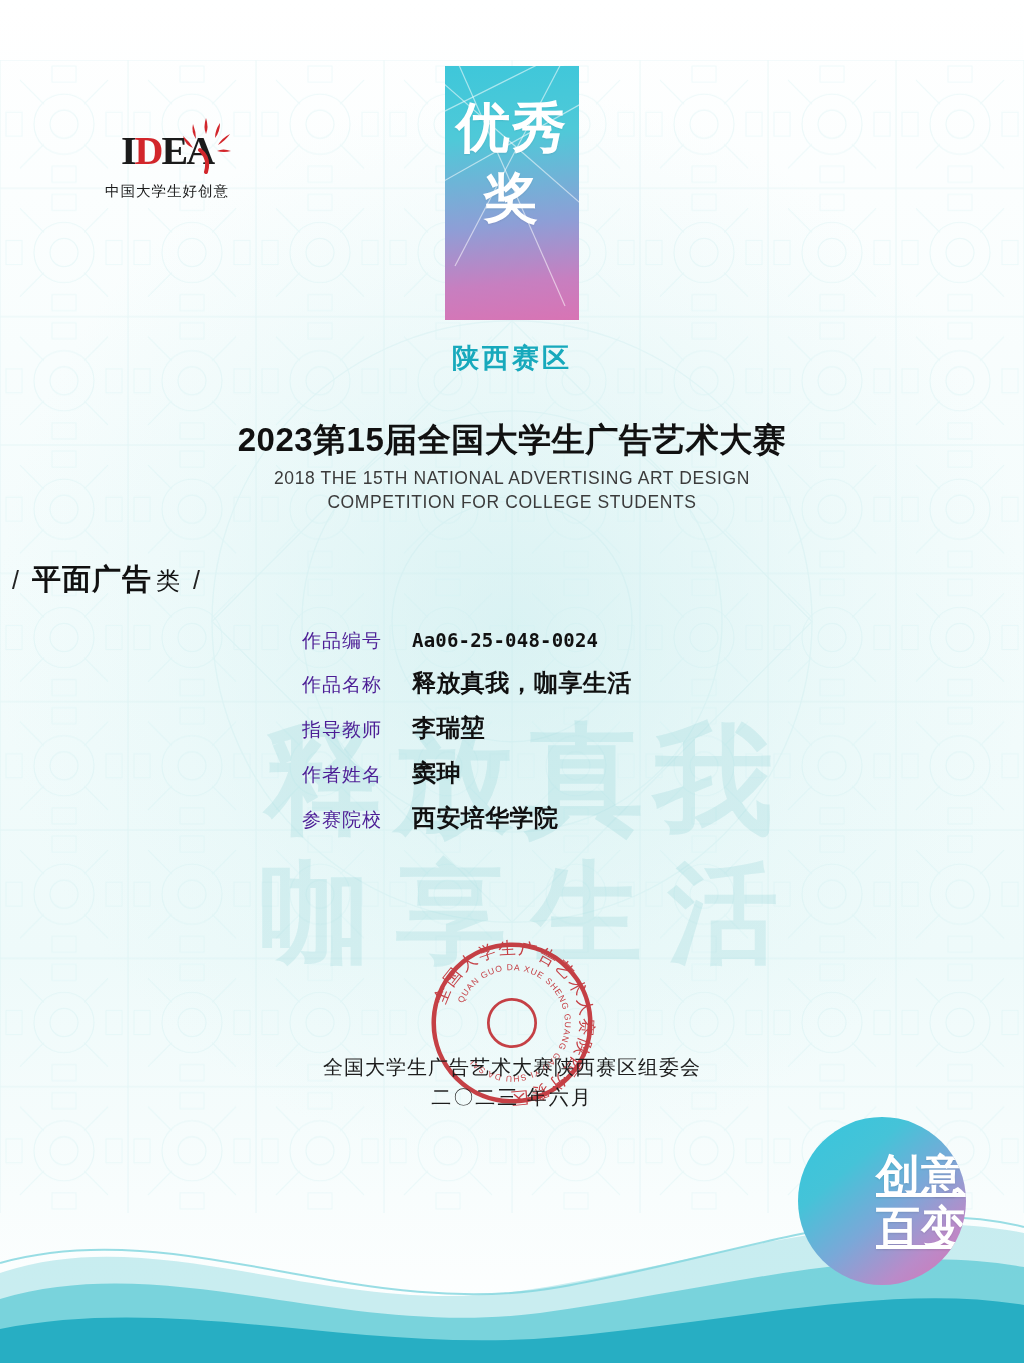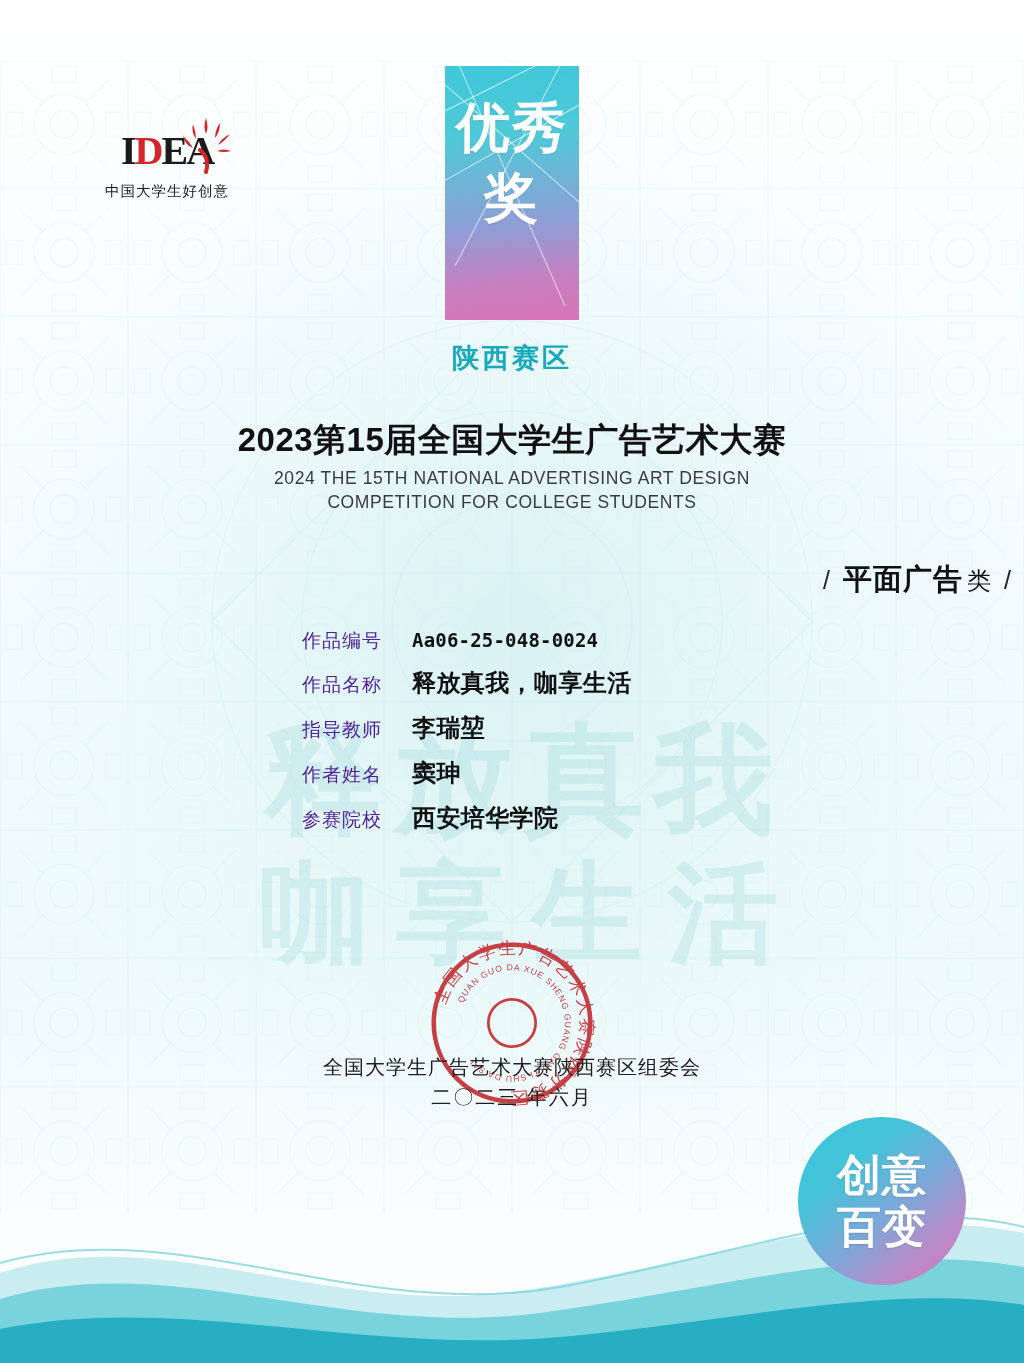--- a/index.html
+++ b/index.html
@@ -147,21 +147,21 @@
     color: #3b3b3b;
     letter-spacing: 0.6px;
     line-height: 24px;
   }
 
   
   .category {
     position: absolute;
     left: 0; right: 0;
     top: 560px;
-    text-align: right;
+    text-align: left;
     color: #111111;
     letter-spacing: 1px;
   }
   .category .slash {
     font-size: 25px;
     color: #222;
     padding: 0 12px;
     font-weight: 400;
   }
   .category .cat-main {
@@ -251,24 +251,25 @@
   .emblem-text {
     position: absolute;
     inset: 0;
     color: #ffffff;
     font-size: 44px;
     font-weight: 700;
     line-height: 52px;
     letter-spacing: 1px;
     display: flex;
     flex-direction: column;
-    align-items: center;
+    align-items: flex-end;
     justify-content: center;
     text-align: center;
     text-shadow: 0 1px 2px rgba(0,0,0,0.10);
+    text-decoration: underline;
   }
 </style>
 </head>
 <body>
 
 <div id="certificate">
 
   <div class="bg-wash"></div>
 
   <div class="bg-grid">
@@ -330,21 +331,21 @@
         </g>
       </svg>
     </div>
     <div class="badge-text">优秀奖</div>
   </div>
 
   <div class="region">陕西赛区</div>
 
   <div class="title-cn">2023第15届全国大学生广告艺术大赛</div>
   <div class="title-en">
-    <div>2024 THE 15TH NATIONAL ADVERTISING ART DESIGN</div>
+    <div>2018 THE 15TH NATIONAL ADVERTISING ART DESIGN</div>
     <div>COMPETITION FOR COLLEGE STUDENTS</div>
   </div>
 
   <div class="category">
     <span class="slash">/</span><span class="cat-main">平面广告</span><span class="cat-suffix">类</span><span class="slash">/</span>
   </div>
 
   <div class="fields">
     <div class="field-row">
       <div class="field-label">作品编号</div>

